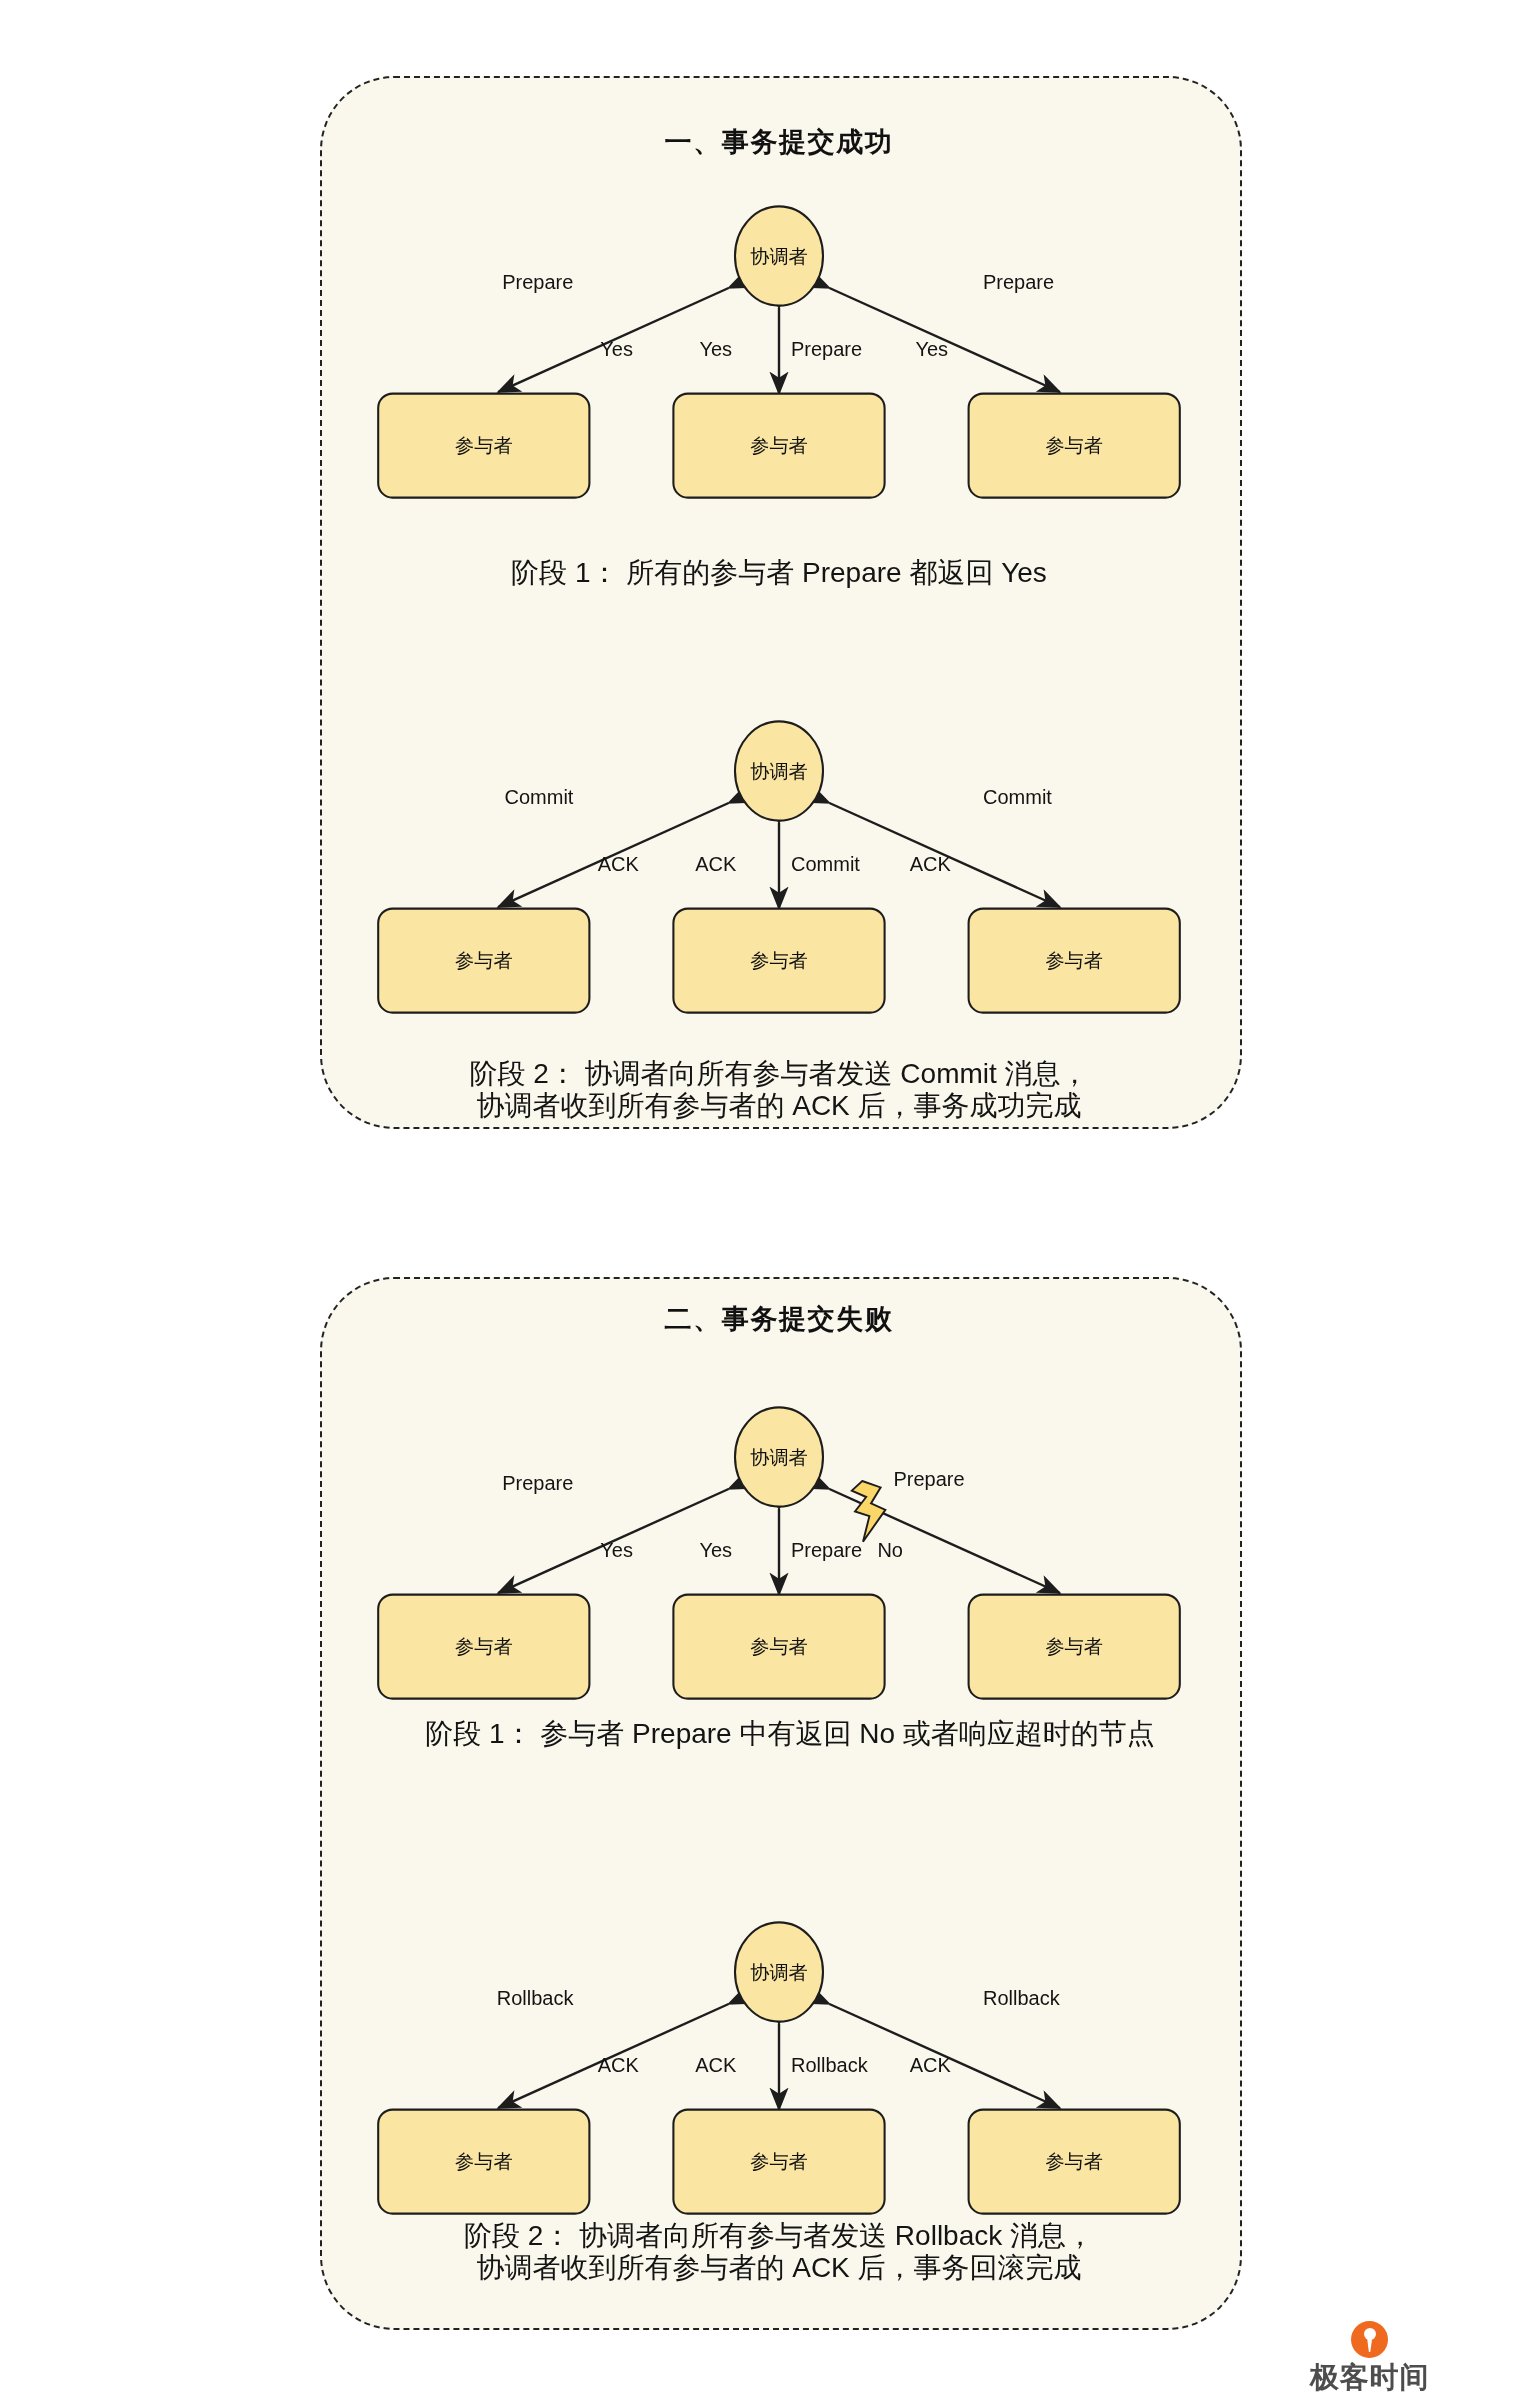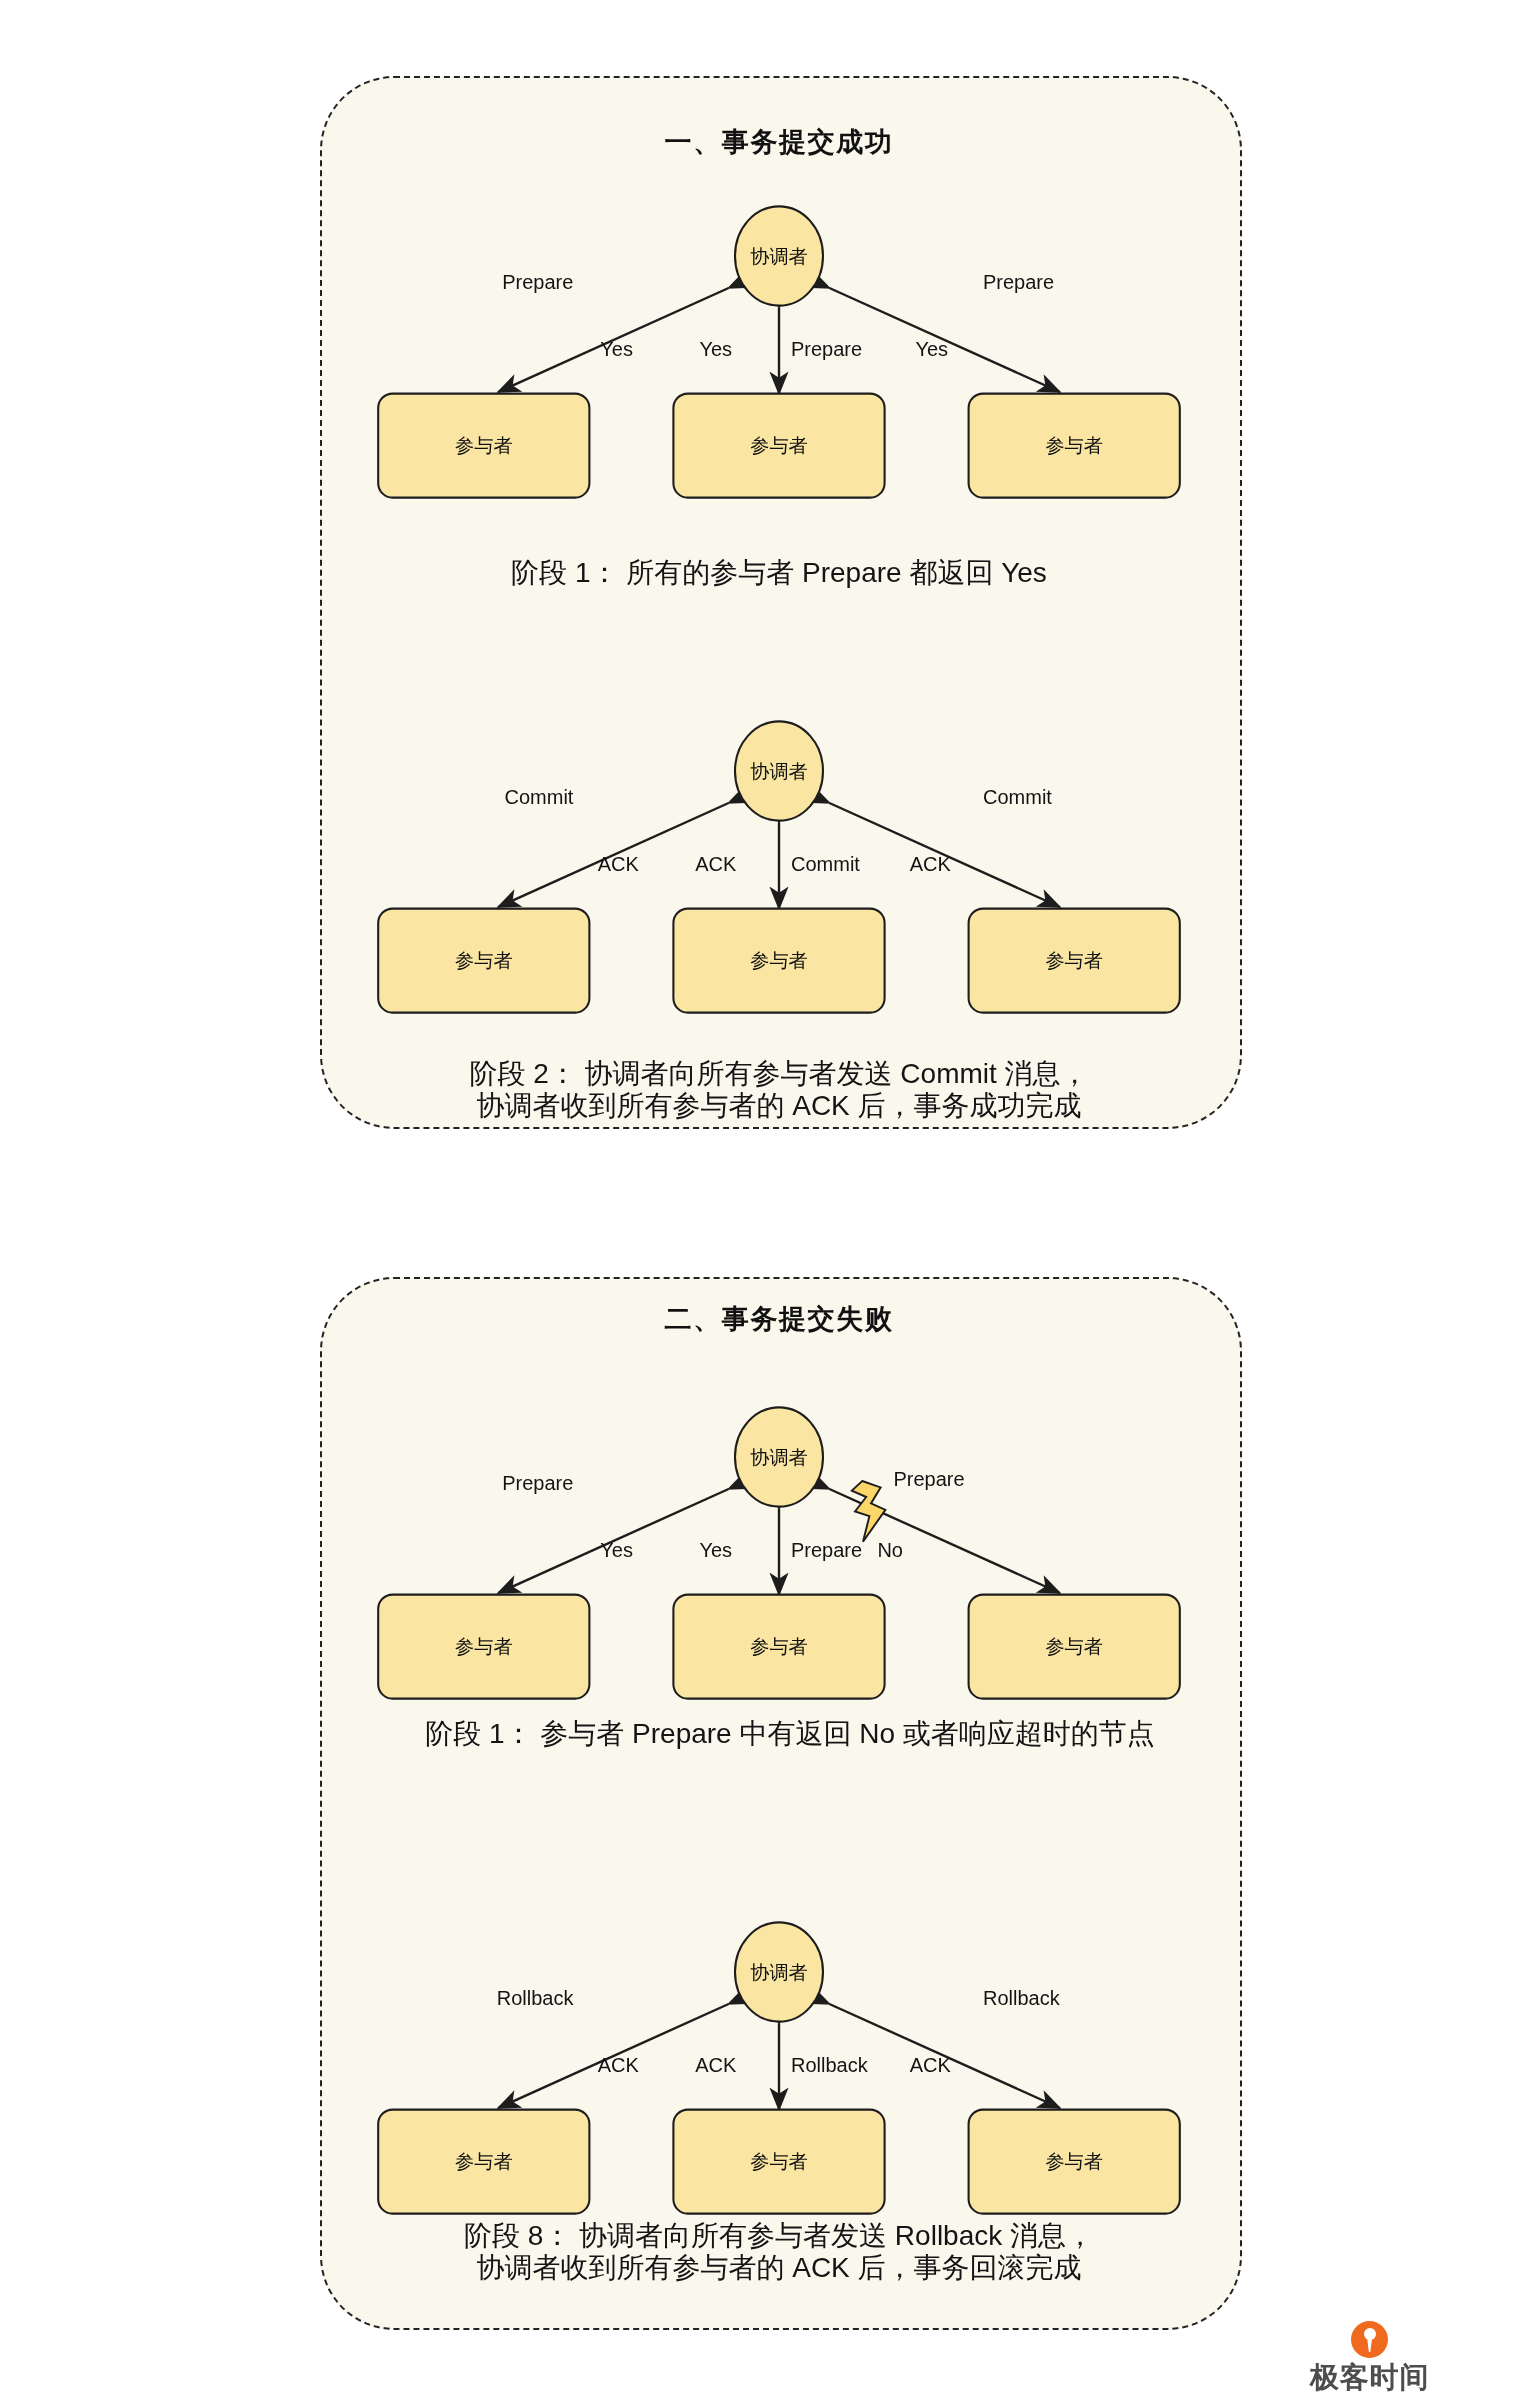--- a/index.html
+++ b/index.html
@@ -168,20 +168,20 @@
   <text class="nodeLabel" x="942" y="359">参与者</text>
 
   <text class="edgeLabel" x="316" y="155" text-anchor="end">Rollback</text>
   <text class="edgeLabel" x="372" y="238" text-anchor="middle">ACK</text>
   <text class="edgeLabel" x="494" y="238" text-anchor="middle">ACK</text>
   <text class="edgeLabel" x="588" y="238" text-anchor="start">Rollback</text>
   <text class="edgeLabel" x="762" y="238" text-anchor="middle">ACK</text>
   <text class="edgeLabel" x="828" y="155" text-anchor="start">Rollback</text>
 </svg>
 
-<div class="caption" style="left:320px;top:2220px;width:918px;">阶段 8： 协调者向所有参与者发送 Rollback 消息，
+<div class="caption" style="left:320px;top:2220px;width:918px;">阶段 2： 协调者向所有参与者发送 Rollback 消息，
 协调者收到所有参与者的 ACK 后，事务回滚完成</div>
 
 <div class="wm" style="left:1310px;top:2321px;">
   <span class="wm-mark"></span>
   <span class="wm-text">极客时间</span>
 </div>
 
 
 </body></html>

